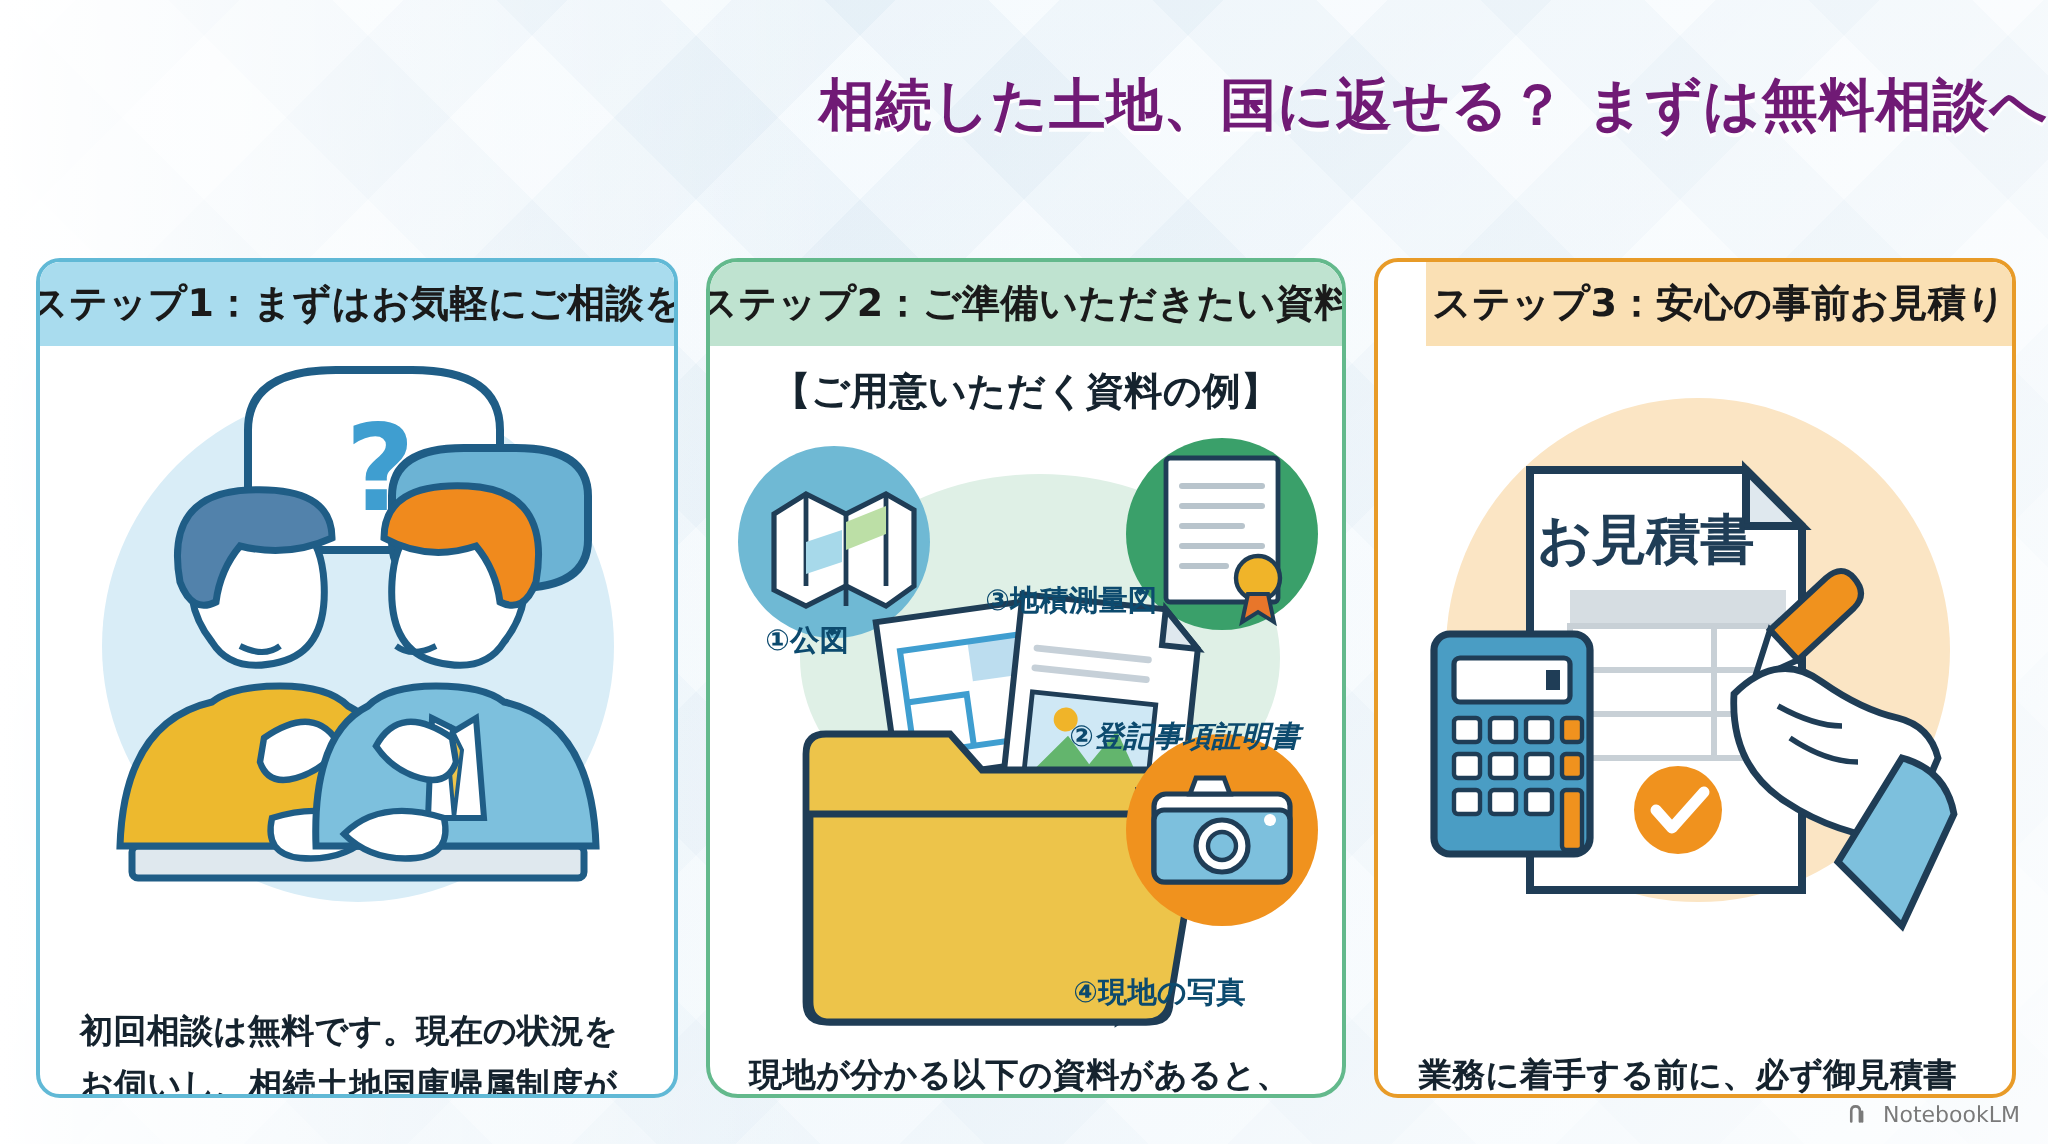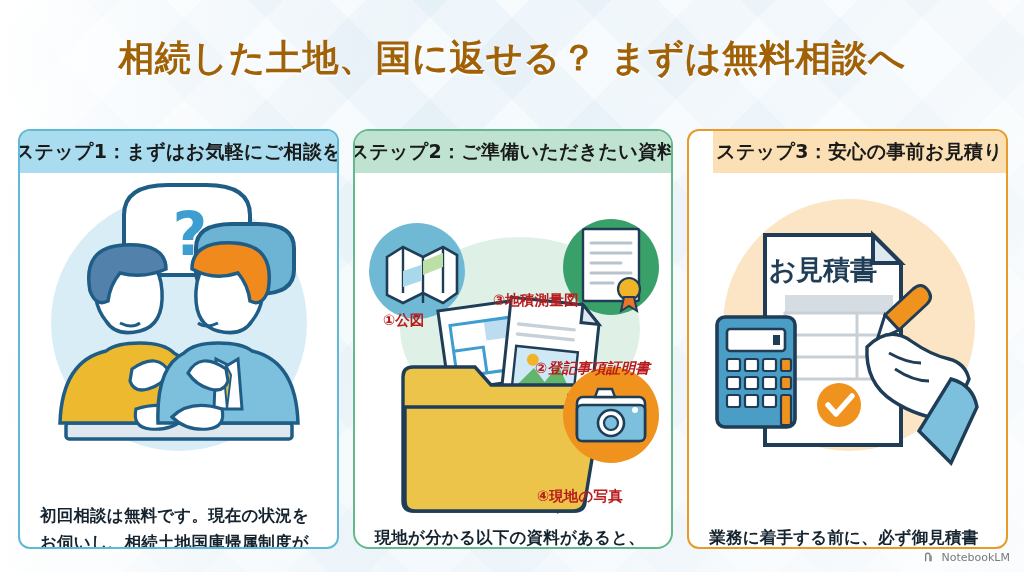--- a/index.html
+++ b/index.html
@@ -20,23 +20,23 @@
     background-blend-mode:normal,multiply,multiply,normal;
     opacity:1;
   }
   #bg-left-wash{
     position:absolute;left:0;top:0;width:420px;height:572px;
     background:linear-gradient(90deg,#ffffff 0%,rgba(255,255,255,0) 100%);
   }
   
   #page-title{
     position:absolute;top:36px;left:0;width:1024px;
-    text-align:center;
-    font-size:36px;line-height:1.2;font-weight:700;
-    color:#a16207;
+    text-align:right;
+    font-size:28px;line-height:1.2;font-weight:700;
+    color:#701a75;
     letter-spacing:.5px;
     text-shadow:0 2px 0 rgba(255,255,255,.9);
     z-index:3;
   }
   
   #cards{
     position:absolute;top:129px;left:18px;
     width:990px;height:420px;
     display:flex;gap:14px;z-index:3;
   }
@@ -74,21 +74,21 @@
 
   #card1 .card-text{top:330px;}
   #card2 .card-text{top:352px;}
   #card3 .card-text{top:352px;}
 
   .card-subtitle{
     position:absolute;left:0;right:0;top:10px;text-align:center;
     font-size:19px;font-weight:700;color:#15232e;letter-spacing:.3px;
   }
   .art-label{
-    position:absolute;font-size:14.5px;font-weight:700;color:#b91c1c;
+    position:absolute;font-size:14.5px;font-weight:700;color:#0c4a6e;
     white-space:nowrap;letter-spacing:.2px;
   }
   
   #watermark{
     position:absolute;right:14px;bottom:8px;
     display:flex;align-items:center;gap:5px;
     font-size:11px;color:#7a7a7a;z-index:5;
   }
   #watermark svg{display:block;}
 </style>
@@ -135,20 +135,21 @@
           <path d="M202 236 q-32 -10 -50 8 q14 14 36 12 q18 -2 14 -20z" fill="#ffffff" stroke="#1f5d86" stroke-width="3.2"></path>
         </svg>
       </div>
       <div class="card-text">初回相談は無料です。現在の状況をお伺いし、相続土地国庫帰属制度が利用できそうか判断します。</div>
     </div>
   </div>
 
   <div class="card green" id="card2">
     <div class="card-header">ステップ2：ご準備いただきたい資料</div>
     <div class="card-body">
+      <div class="card-subtitle">【ご用意いただく資料の例】</div>
       <div class="card-art" style="top:36px;">
         <svg width="318" height="310" viewBox="0 0 318 310" xmlns="http://www.w3.org/2000/svg">
           <ellipse cx="165" cy="120" rx="120" ry="92" fill="#dff0e6"></ellipse>
 
           <circle cx="62" cy="62" r="48" fill="#6fb9d4"></circle>
           <g stroke="#1f3d56" stroke-width="2.6" fill="#ffffff">
             <path d="M32 48 l16 -10 20 10 20 -10 14 8 v38 l-14 10 -20 -10 -20 10 -16 -8z"></path>
           </g>
           <path d="M48 38 v46" stroke="#1f3d56" stroke-width="2.4" fill="none"></path>
           <path d="M68 48 v46" stroke="#1f3d56" stroke-width="2.4" fill="none"></path>

